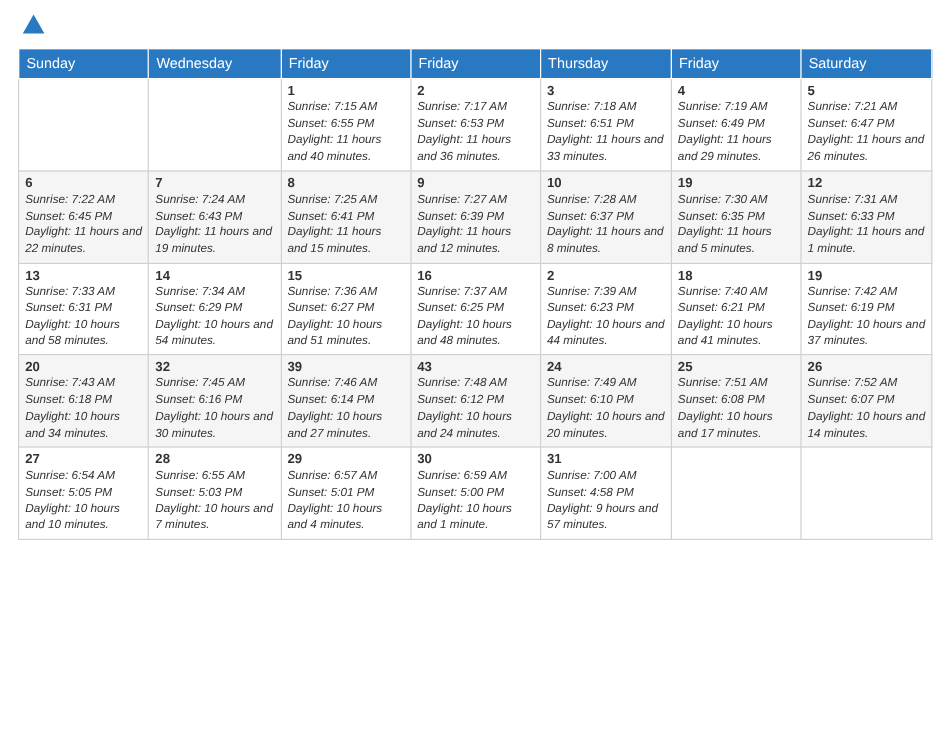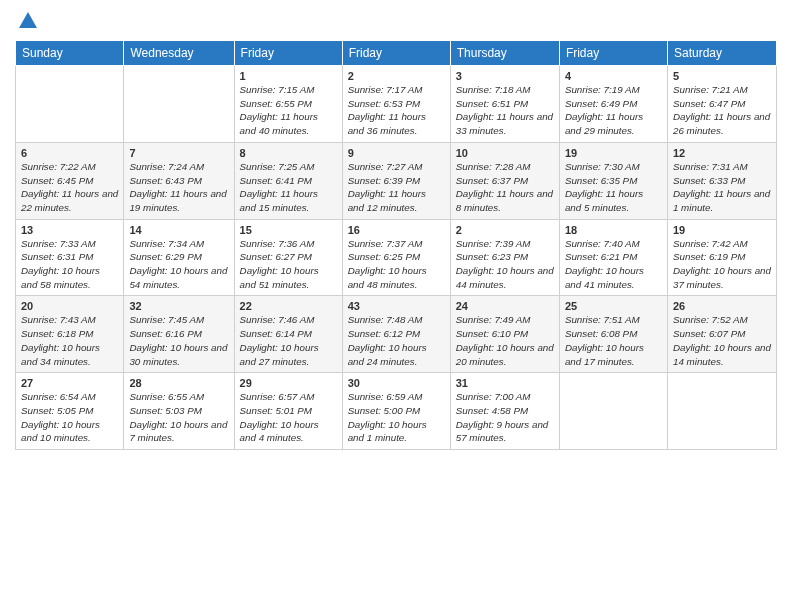--- a/index.html
+++ b/index.html
@@ -223,21 +223,21 @@
         <tr>
           <td>
             <div class="day-num">20</div>
             <div class="day-info">Sunrise: 7:43 AM<br>Sunset: 6:18 PM<br>Daylight: 10 hours and 34 minutes.</div>
           </td>
           <td>
             <div class="day-num">32</div>
             <div class="day-info">Sunrise: 7:45 AM<br>Sunset: 6:16 PM<br>Daylight: 10 hours and 30 minutes.</div>
           </td>
           <td>
-            <div class="day-num">22</div>
+            <div class="day-num">39</div>
             <div class="day-info">Sunrise: 7:46 AM<br>Sunset: 6:14 PM<br>Daylight: 10 hours and 27 minutes.</div>
           </td>
           <td>
             <div class="day-num">43</div>
             <div class="day-info">Sunrise: 7:48 AM<br>Sunset: 6:12 PM<br>Daylight: 10 hours and 24 minutes.</div>
           </td>
           <td>
             <div class="day-num">24</div>
             <div class="day-info">Sunrise: 7:49 AM<br>Sunset: 6:10 PM<br>Daylight: 10 hours and 20 minutes.</div>
           </td>

